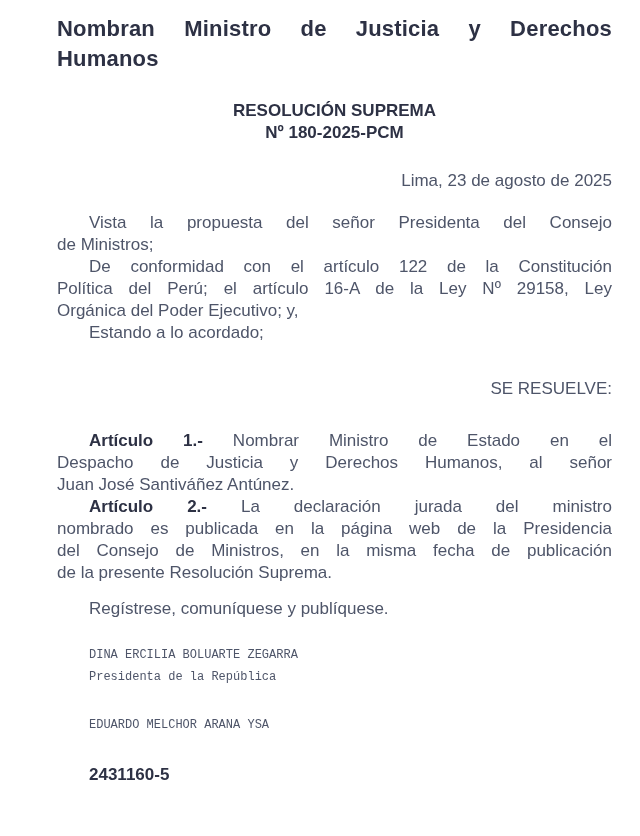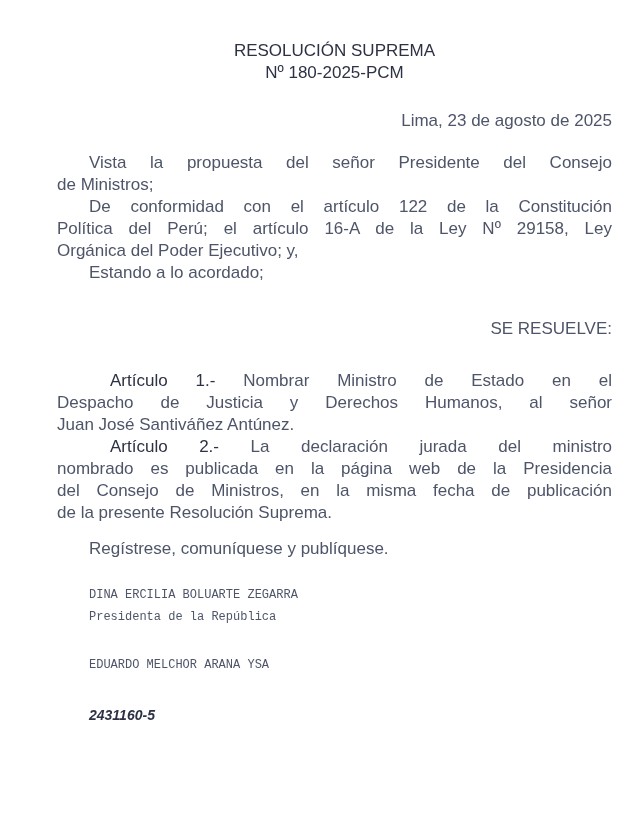--- a/index.html
+++ b/index.html
@@ -25,75 +25,77 @@
     line-height: 30px;
     font-weight: bold;
     color: var(--title-color, #2d3144);
     letter-spacing: 0.2px;
   }
 
   .doc-heading {
     width: 555px;
     margin-top: 26px;
     text-align: center;
-    font-weight: normal;
+    font-weight: bold;
     font-size: 17px;
     line-height: 22px;
     color: var(--title-color, #2d3144);
   }
 
   .bodytext { font-size: 17px; line-height: 22px; }
 
   .date-line   { margin-top: 26px; padding-left: 32px; text-align: right; }
   .preamble    { margin-top: 20px; width: 555px; }
   .resolve     { margin-top: 34px; padding-left: 32px; text-align: right; }
   .articles    { margin-top: 30px; width: 555px; }
   .closing     { margin-top: 14px; padding-left: 32px; }
   .signatures  { width: 555px; }
   .sig         { padding-left: 32px; font-size: 12px; line-height: 22px; font-family: Liberation Mono, monospace; }
   .sig:nth-child(1) { margin-top: 24px; }
   .sig:nth-child(2) { margin-top: 26px; }
   .code {
     margin-top: 28px;
     padding-left: 32px;
     font-weight: bold;
-    font-size: 14px;
+    font-size: 17px;
     line-height: 22px;
     color: var(--title-color, #2d3144);
-    font-style: italic;
   }
 
   
   .tline { min-height: 22px; }
   .doc-title .tline { min-height: 30px; }
   .jline { text-align: justify; text-align-last: justify; }
   .ind   { padding-left: 32px; }
 
   .articles b, .article-label {
-    font-weight: normal;
+    font-weight: bold;
     color: var(--title-color, #2d3144);
-    margin-left: 21px;
   }
 </style>
 </head>
 <body>
 
 <div class="page">
 
+  <h1 class="doc-title" id="doc-title">
+      <div class="tline jline">Nombran Ministro de Justicia y Derechos</div>
+      <div class="tline">Humanos</div>
+    </h1>
 
   <div class="doc-heading">
     <div class="tline">RESOLUCIÓN SUPREMA</div>
     <div class="tline">Nº 180-2025-PCM</div>
   </div>
 
   <p class="bodytext date-line">Lima, 23 de agosto de 2025</p>
 
   <div class="bodytext preamble" id="preamble">
       <div>
-        <div class="tline jline ind">Vista la propuesta del señor Presidente del Consejo</div>
+        <div class="tline jline ind">Vista la propuesta del señor Presidenta del Consejo</div>
         <div class="tline">de Ministros;</div>
       </div>
       <div>
         <div class="tline jline ind">De conformidad con el artículo 122 de la Constitución</div>
         <div class="tline jline">Política del Perú; el artículo 16-A de la Ley Nº 29158, Ley</div>
         <div class="tline">Orgánica del Poder Ejecutivo; y,</div>
       </div>
       <div>
         <div class="tline ind">Estando a lo acordado;</div>
       </div>

